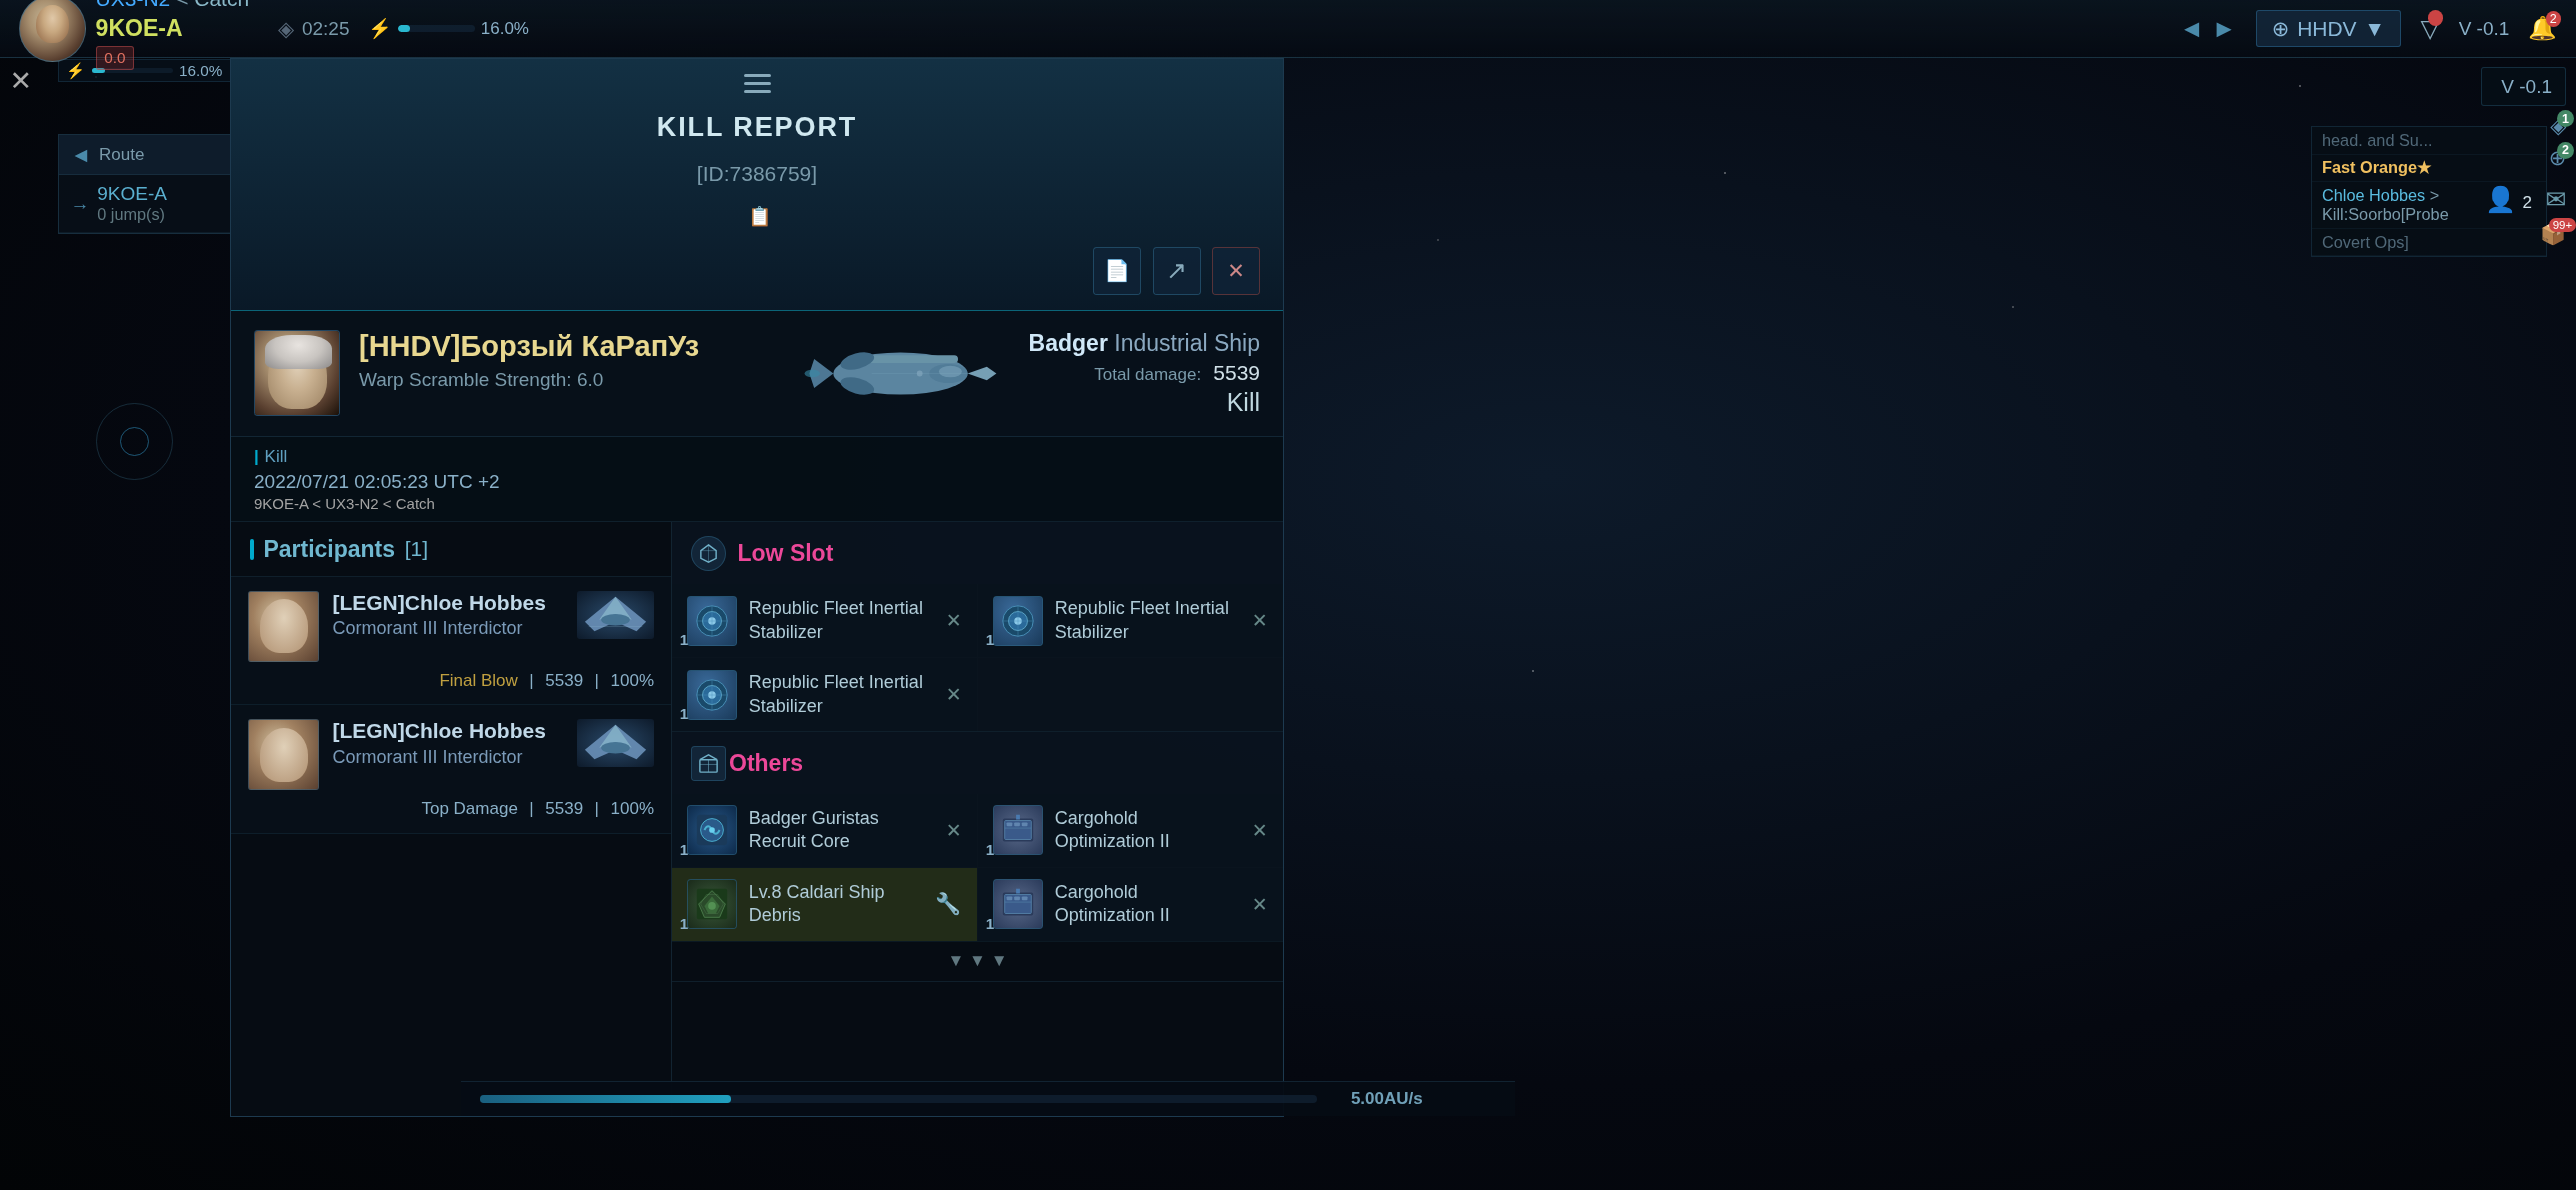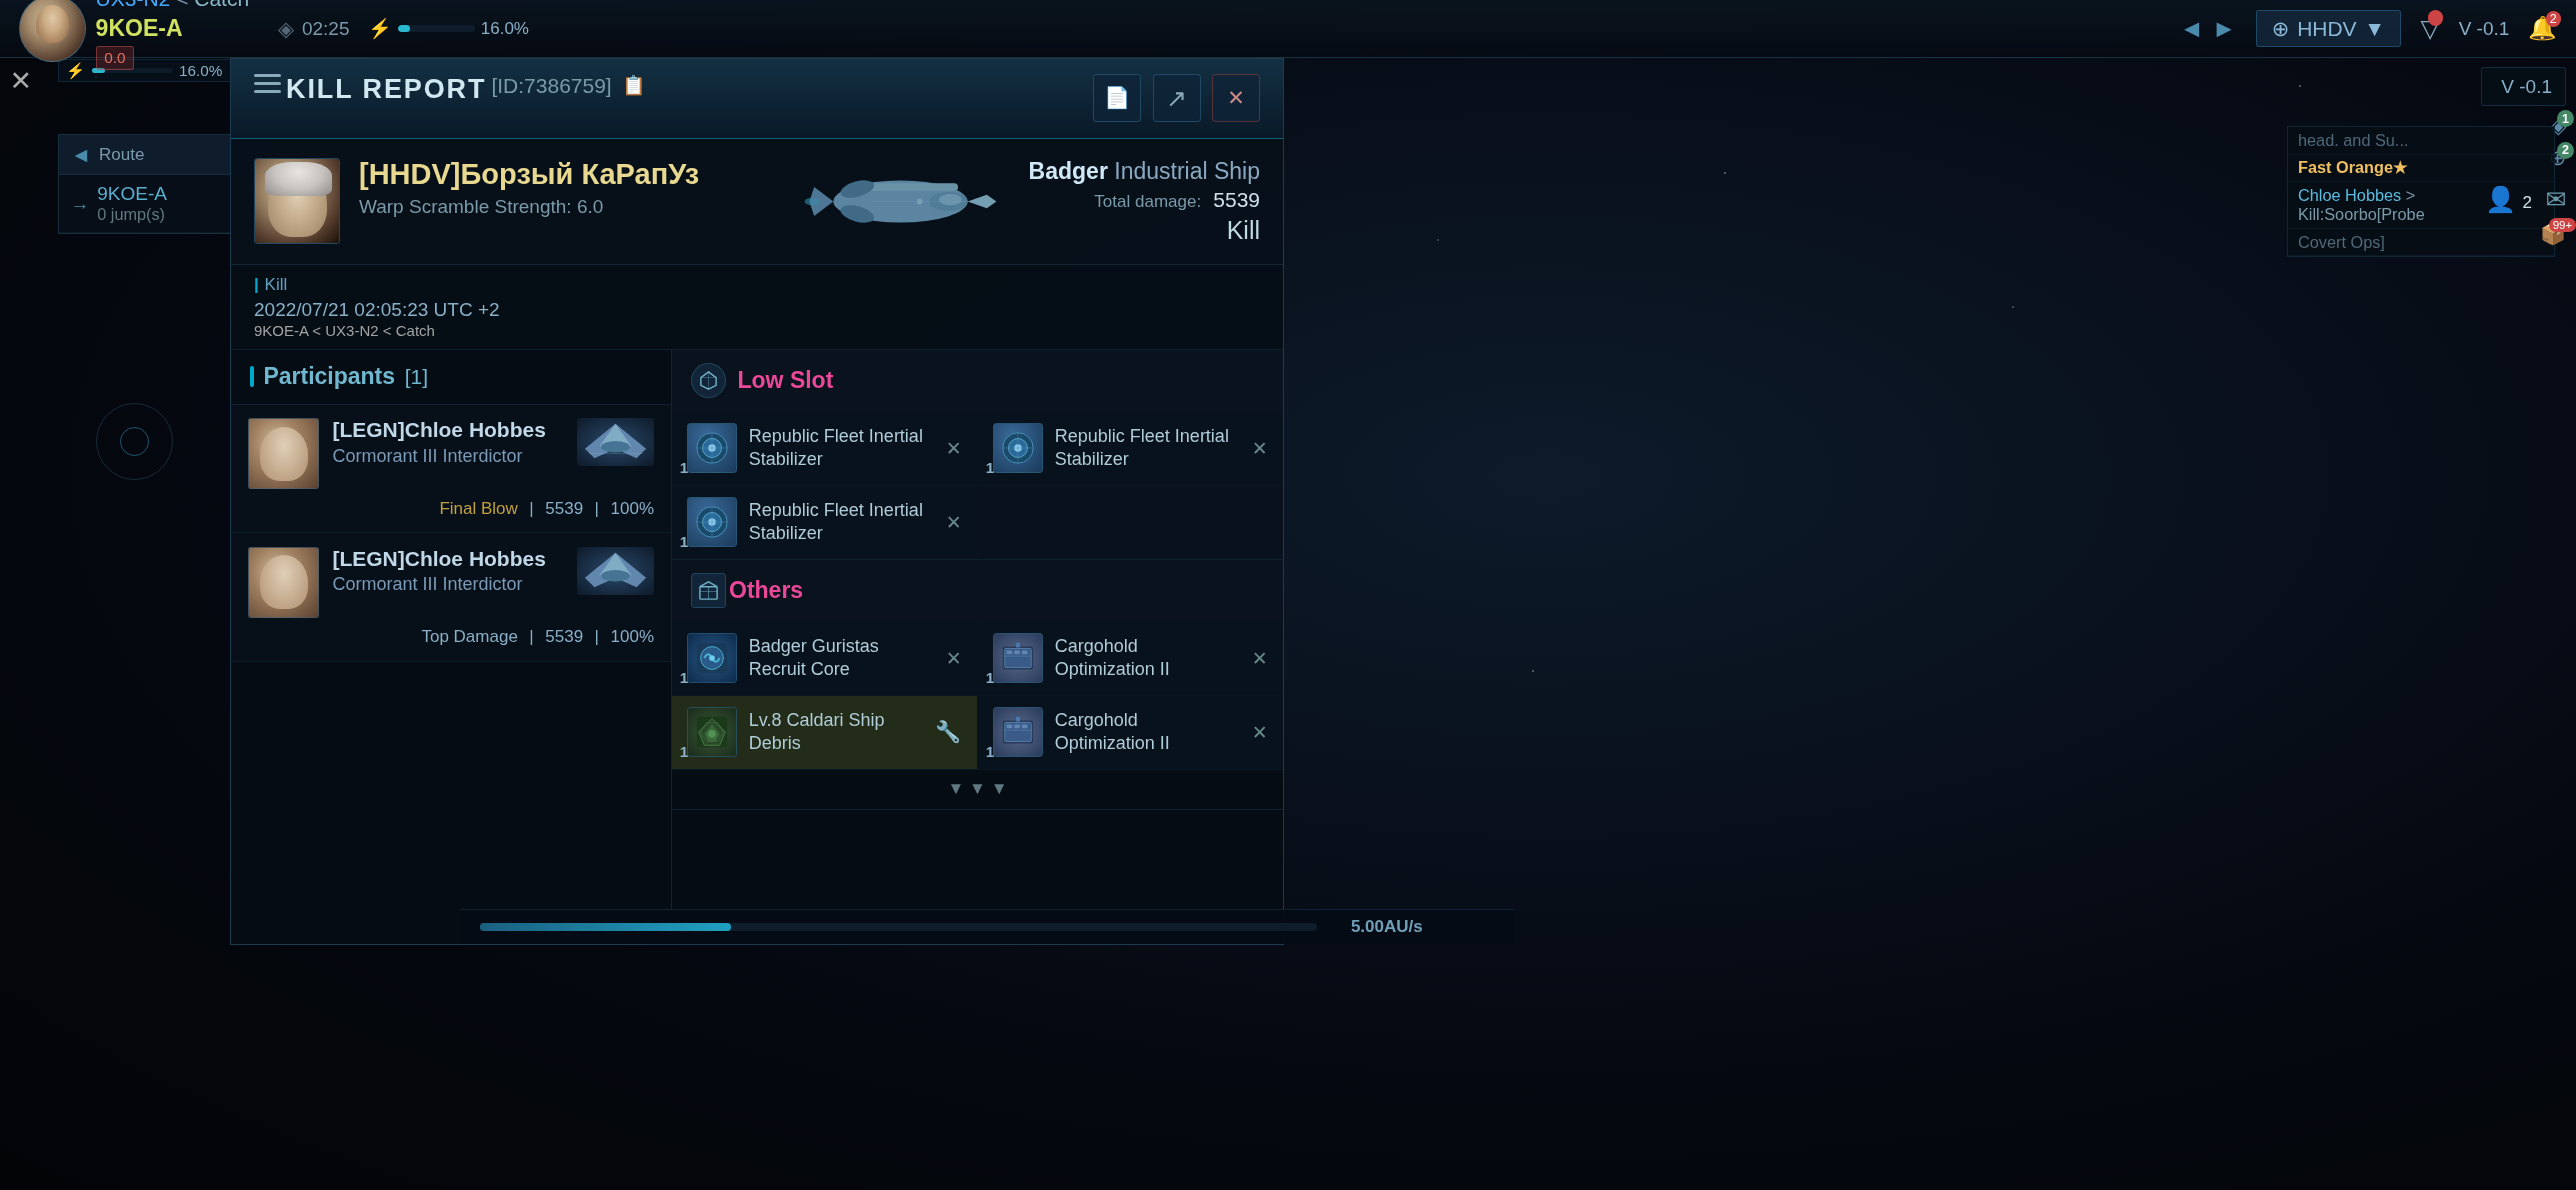--- a/index.html
+++ b/index.html
@@ -120,23 +120,25 @@
       width: 1054px;
       background: rgba(6,12,20,0.97);
       border: 1px solid rgba(35,70,95,0.8);
       z-index: 20;
     }
 
     .kill-report-header {
       background: linear-gradient(180deg, rgba(20,50,70,0.95) 0%, rgba(10,25,40,0.95) 100%);
       padding: 15.3px 23px;
       display: flex;
-      gap: 5px;
+      align-items: center;
+      gap: 19px;
       border-bottom: 1.9px solid rgba(0,180,200,0.4);
       position: relative;
+      flex-direction: column;
     }
 
     .menu-icon {
       display: flex;
       flex-direction: column;
       gap: 4.8px;
       cursor: pointer;
     }
 
     .menu-icon span {
@@ -618,23 +620,23 @@
       font-size: 17px;
       padding: 1.9px 7.7px;
       border-radius: 2.9px;
     }
 
     
     .chat-box {
       background: rgba(6,14,22,0.92);
       border: 1px solid rgba(25,55,75,0.6);
       position: absolute;
-      right: 11px;
+      right: 19px;
       top: 59px;
-      width: 268px;
+      width: 236px;
     }
 
     .chat-msg {
       padding: 3.8px 9.6px;
       font-size: 16.3px;
       color: #8ab0c8;
       border-bottom: 1px solid rgba(20,40,55,0.4);
     }
 
     

